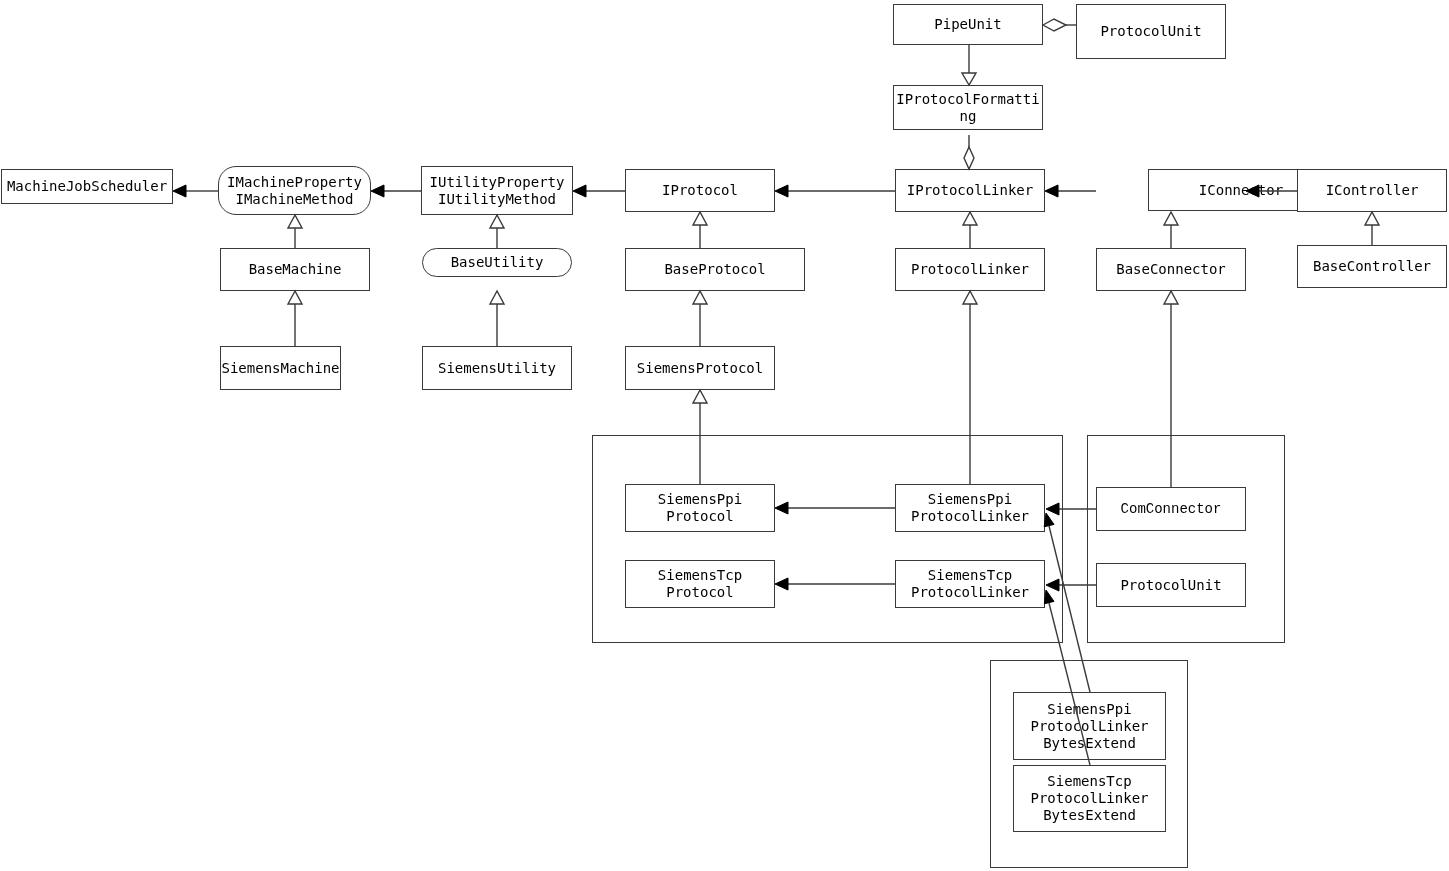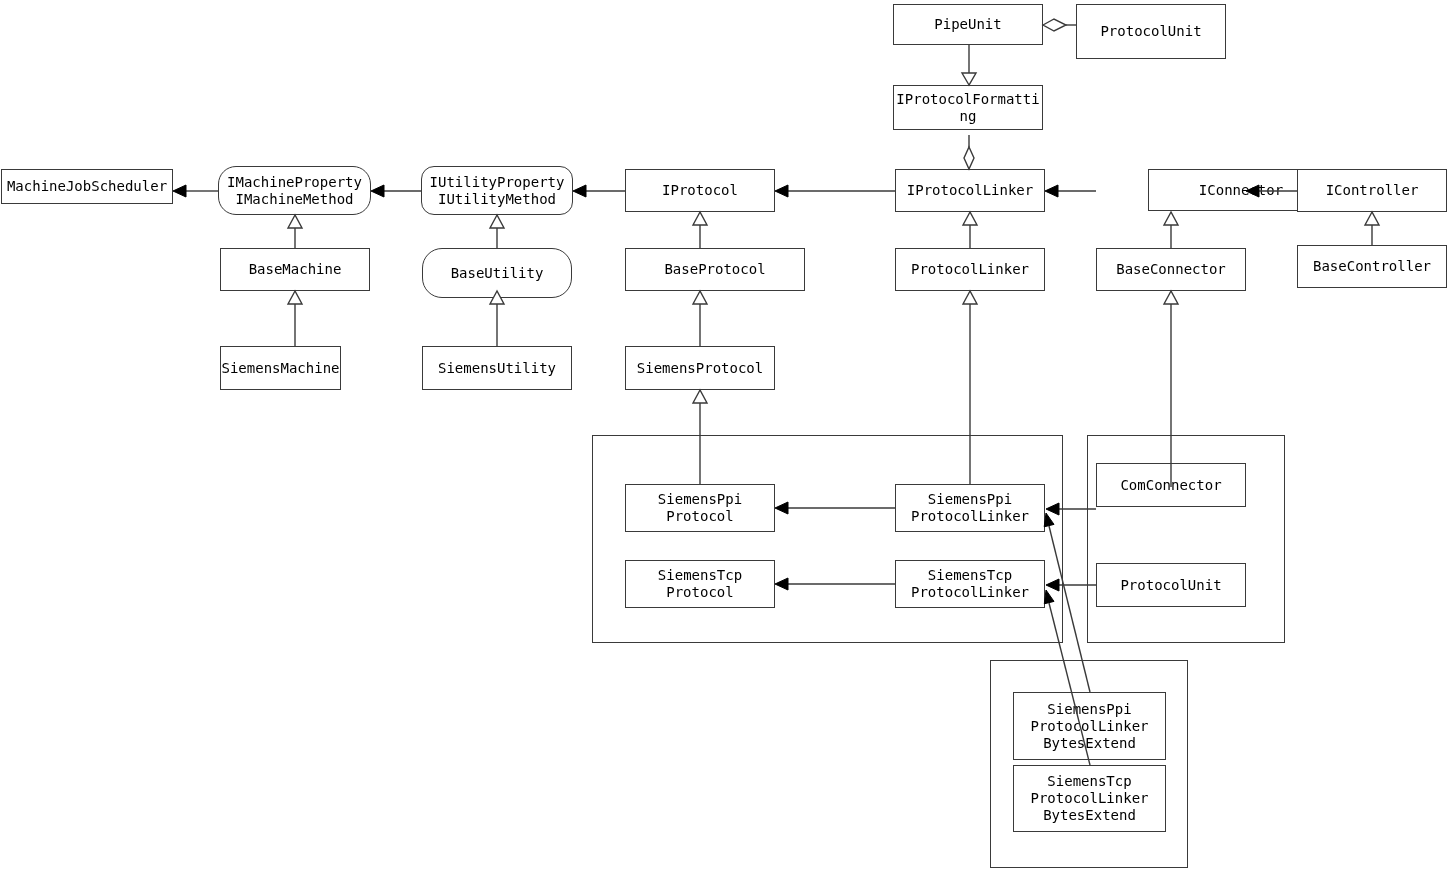--- a/index.html
+++ b/index.html
@@ -53,48 +53,48 @@
   <div class="group" style="left:990px;top:660px;width:198px;height:208px;"></div>
 
   <div class="node" style="left:893px;top:4px;width:150px;height:41px;"><span>PipeUnit</span></div>
   <div class="node" style="left:1076px;top:4px;width:150px;height:55px;"><span>ProtocolUnit</span></div>
   <div class="node" style="left:893px;top:85px;width:150px;height:45px;"><span>IProtocolFormatti
 ng</span></div>
 
   <div class="node" style="left:1px;top:169px;width:172px;height:35px;"><span>MachineJobScheduler</span></div>
   <div class="node" style="left:218px;top:166px;width:153px;height:49px;border-radius:18px;"><span>IMachineProperty
 IMachineMethod</span></div>
-  <div class="node" style="left:421px;top:166px;width:152px;height:49px;border-radius:13px;"><span>IUtilityProperty
+  <div class="node" style="left:421px;top:166px;width:152px;height:49px;"><span>IUtilityProperty
 IUtilityMethod</span></div>
   <div class="node" style="left:625px;top:169px;width:150px;height:43px;"><span>IProtocol</span></div>
   <div class="node" style="left:895px;top:169px;width:150px;height:43px;"><span>IProtocolLinker</span></div>
   <div class="node" style="left:1148px;top:169px;width:150px;height:42px;padding-left:36px;"><span>IConnector</span></div>
   <div class="node" style="left:1297px;top:169px;width:150px;height:43px;"><span>IController</span></div>
 
   <div class="node" style="left:220px;top:248px;width:150px;height:43px;"><span>BaseMachine</span></div>
-  <div class="node" style="left:422px;top:248px;width:150px;height:50px;border-radius:20px;"><span>BaseUtility</span></div>
+  <div class="node" style="left:422px;top:248px;width:150px;height:29px;border-radius:20px;"><span>BaseUtility</span></div>
   <div class="node" style="left:625px;top:248px;width:180px;height:43px;"><span>BaseProtocol</span></div>
   <div class="node" style="left:895px;top:248px;width:150px;height:43px;"><span>ProtocolLinker</span></div>
   <div class="node" style="left:1096px;top:248px;width:150px;height:43px;"><span>BaseConnector</span></div>
   <div class="node" style="left:1297px;top:245px;width:150px;height:43px;"><span>BaseController</span></div>
 
   <div class="node" style="left:220px;top:346px;width:121px;height:44px;"><span>SiemensMachine</span></div>
   <div class="node" style="left:422px;top:346px;width:150px;height:44px;"><span>SiemensUtility</span></div>
   <div class="node" style="left:625px;top:346px;width:150px;height:44px;"><span>SiemensProtocol</span></div>
 
   <div class="node" style="left:625px;top:484px;width:150px;height:48px;"><span>SiemensPpi
 Protocol</span></div>
   <div class="node" style="left:625px;top:560px;width:150px;height:48px;"><span>SiemensTcp
 Protocol</span></div>
   <div class="node" style="left:895px;top:484px;width:150px;height:48px;"><span>SiemensPpi
 ProtocolLinker</span></div>
   <div class="node" style="left:895px;top:560px;width:150px;height:48px;"><span>SiemensTcp
 ProtocolLinker</span></div>
 
-  <div class="node" style="left:1096px;top:463px;width:150px;height:44px;"><span>ComConnector</span></div>
+  <div class="node" style="left:1096px;top:487px;width:150px;height:44px;font-family:Liberation Mono, monospace;"><span>ComConnector</span></div>
   <div class="node" style="left:1096px;top:563px;width:150px;height:44px;"><span>ProtocolUnit</span></div>
 
   <div class="node" style="left:1013px;top:692px;width:153px;height:68px;"><span>SiemensPpi
 ProtocolLinker
 BytesExtend</span></div>
   <div class="node" style="left:1013px;top:765px;width:153px;height:67px;"><span>SiemensTcp
 ProtocolLinker
 BytesExtend</span></div>
 
   <svg class="wires" width="1449" height="871" viewBox="0 0 1449 871">

